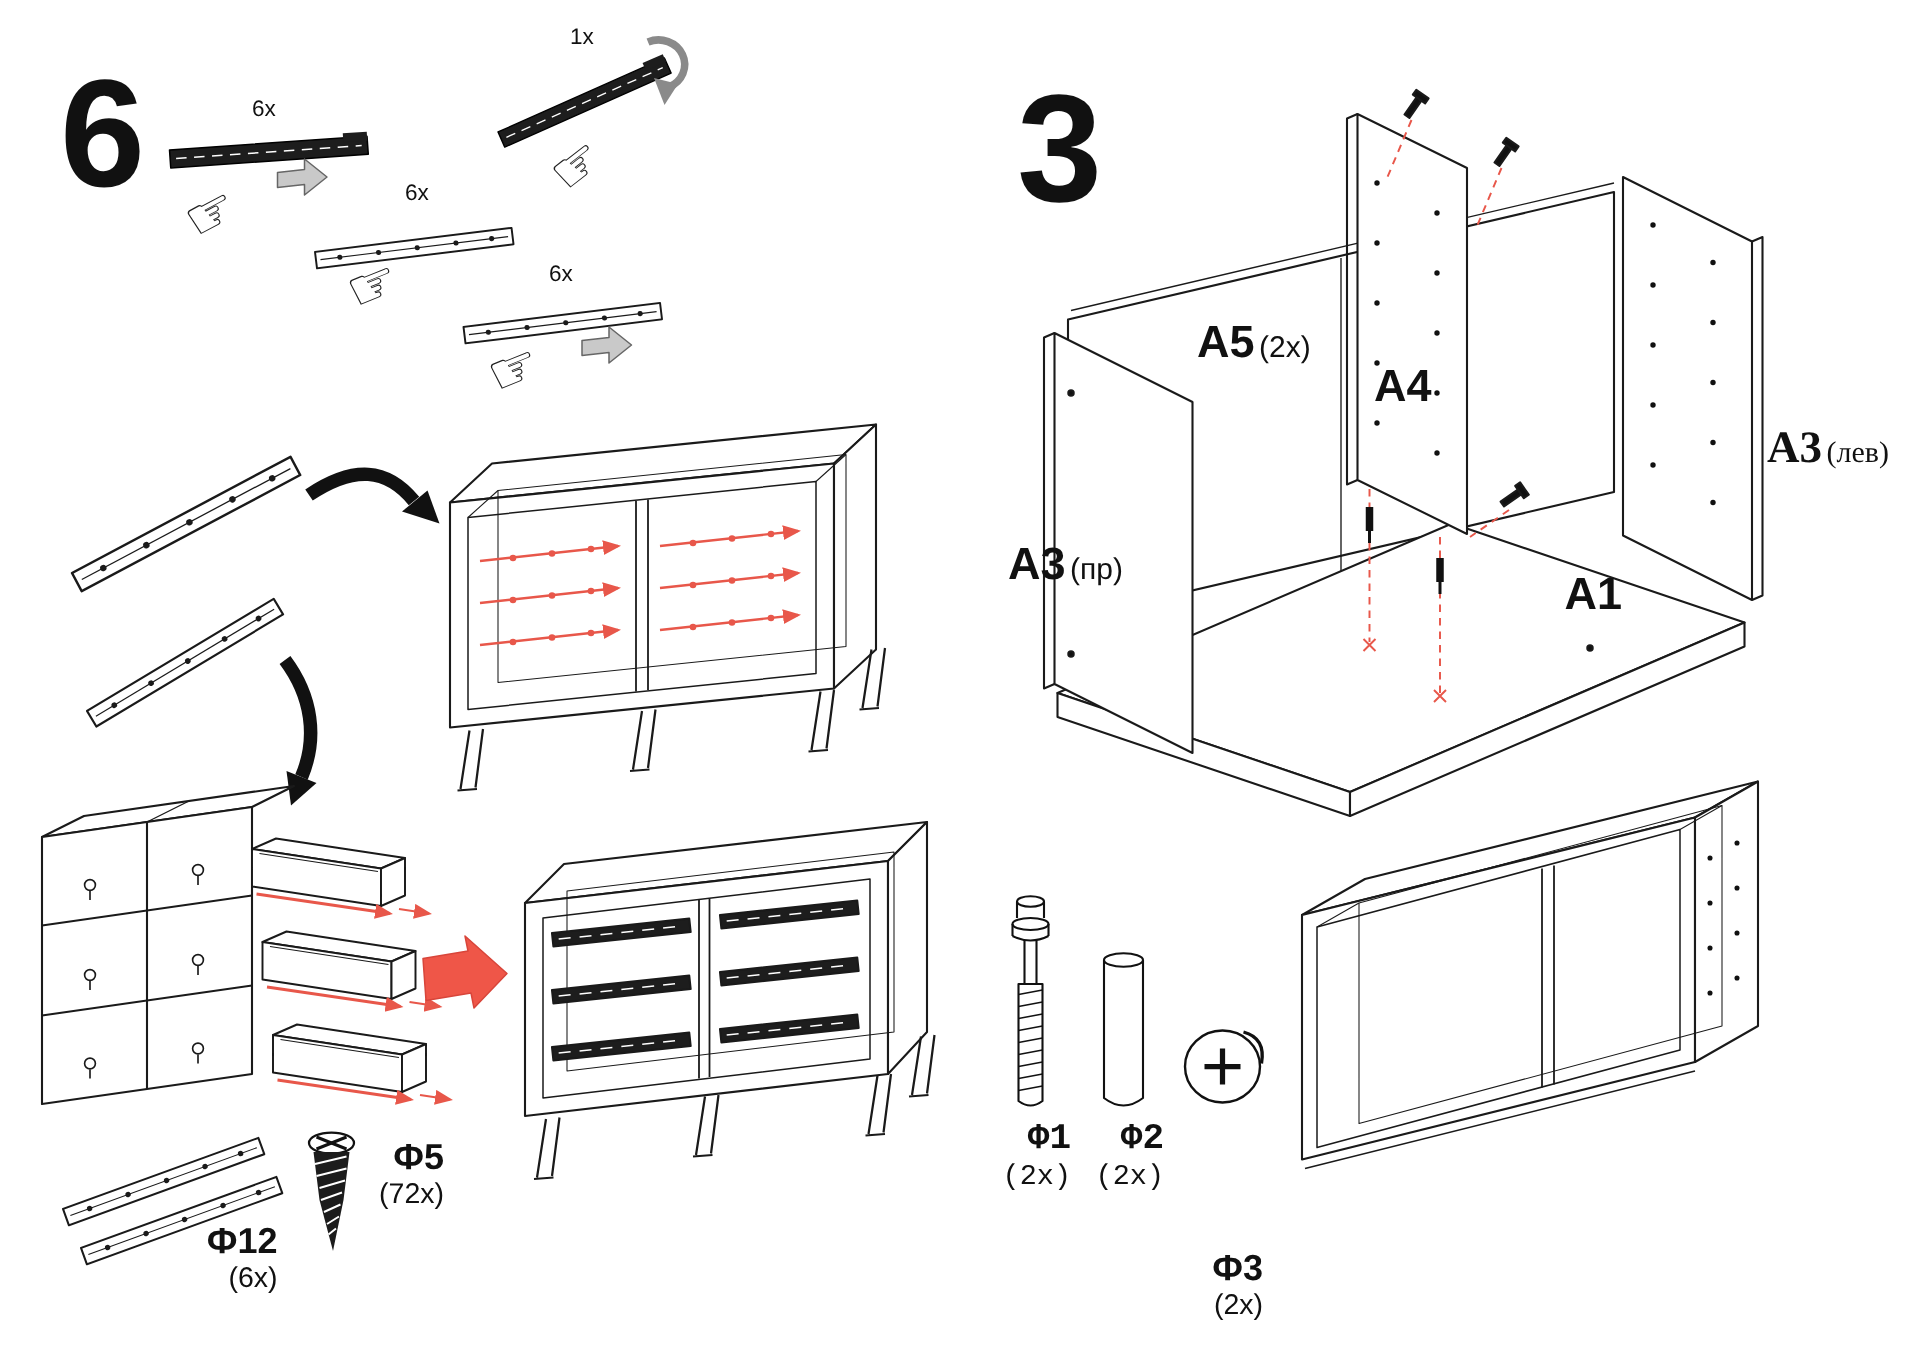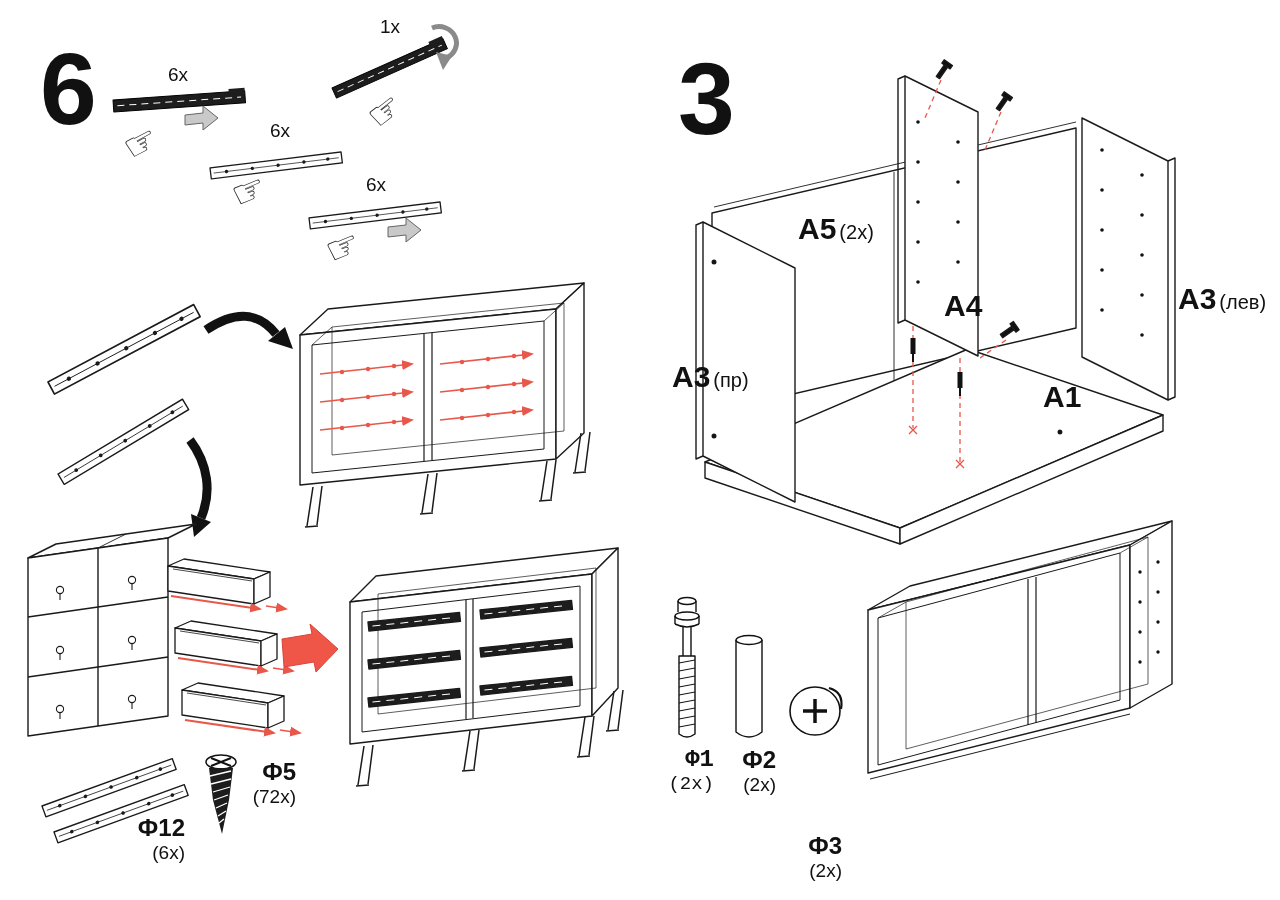--- a/index.html
+++ b/index.html
@@ -1,21 +1,21 @@
 <!DOCTYPE html>
 <html><head>
 <meta charset="utf-8">
 <style>
   html,body{margin:0;padding:0;background:#fff;}
   .canvas{position:relative;width:1280px;height:900px;background:#fff;overflow:hidden;
           font-family:"Liberation Sans","DejaVu Sans",sans-serif;color:#111;}
   svg{position:absolute;left:0;top:0;}
   .lbl{position:absolute;white-space:nowrap;color:#111;}
   .stepnum{font-size:102px;font-weight:800;line-height:1;letter-spacing:-2px;}
-  .qty{font-size:19px;}
+  .qty{font-size:15px;}
   .plabel .pcode{font-size:30px;font-weight:bold;}
   .plabel .pq{font-size:20px;font-weight:normal;margin-left:3px;}
   .hw{text-align:right;}
   .hw .code{display:block;font-size:24px;font-weight:bold;line-height:1.15;}
   .hw .q{display:block;font-size:19px;line-height:1.15;}
   .hand{position:absolute;font-size:38px;color:#222;line-height:1;}
 </style>
 </head>
 <body>
 
@@ -333,38 +333,38 @@
 <div class="lbl hw" style="left:230px;top:758px;width:66px;">
   <span class="code">Ф5</span>
   <span class="q">(72x)</span>
 </div>
 
 <span class="lbl stepnum" style="left:678px;top:48px;">3</span>
 
 <div class="lbl plabel" style="left:798px;top:212px;">
   <span class="pcode">A5</span><span class="pq">(2x)</span>
 </div>
-<div class="lbl plabel" style="left:944px;top:241px;margin-top:48px;">
+<div class="lbl plabel" style="left:916px;top:241px;">
   <span class="pcode">A4</span><span class="pq"></span>
 </div>
-<div class="lbl plabel" style="left:1178px;top:282px;">
+<div class="lbl plabel" style="left:1178px;top:282px;font-family:Liberation Serif, serif;">
   <span class="pcode">A3</span><span class="pq">(лев)</span>
 </div>
 <div class="lbl plabel" style="left:672px;top:360px;">
   <span class="pcode">A3</span><span class="pq">(пр)</span>
 </div>
 <div class="lbl plabel" style="left:1043px;top:380px;">
   <span class="pcode">A1</span><span class="pq"></span>
 </div>
 
 <div class="lbl hw" style="left:660px;top:746px;width:54px;font-family:Liberation Mono, monospace;">
   <span class="code">Ф1</span>
   <span class="q">(2x)</span>
 </div>
-<div class="lbl hw" style="left:722px;top:746px;width:54px;">
+<div class="lbl hw" style="left:722px;top:746px;width:54px;font-family:Liberation Mono, monospace;">
   <span class="code">Ф2</span>
   <span class="q">(2x)</span>
 </div>
 <div class="lbl hw" style="left:788px;top:784px;width:54px;margin-top:48px;">
   <span class="code">Ф3</span>
   <span class="q">(2x)</span>
 </div>
 
 <span class="hand" style="left:124px;top:124px;transform:rotate(-28deg);">☞</span>
 <span class="hand" style="left:232px;top:172px;transform:rotate(-22deg);">☞</span>

